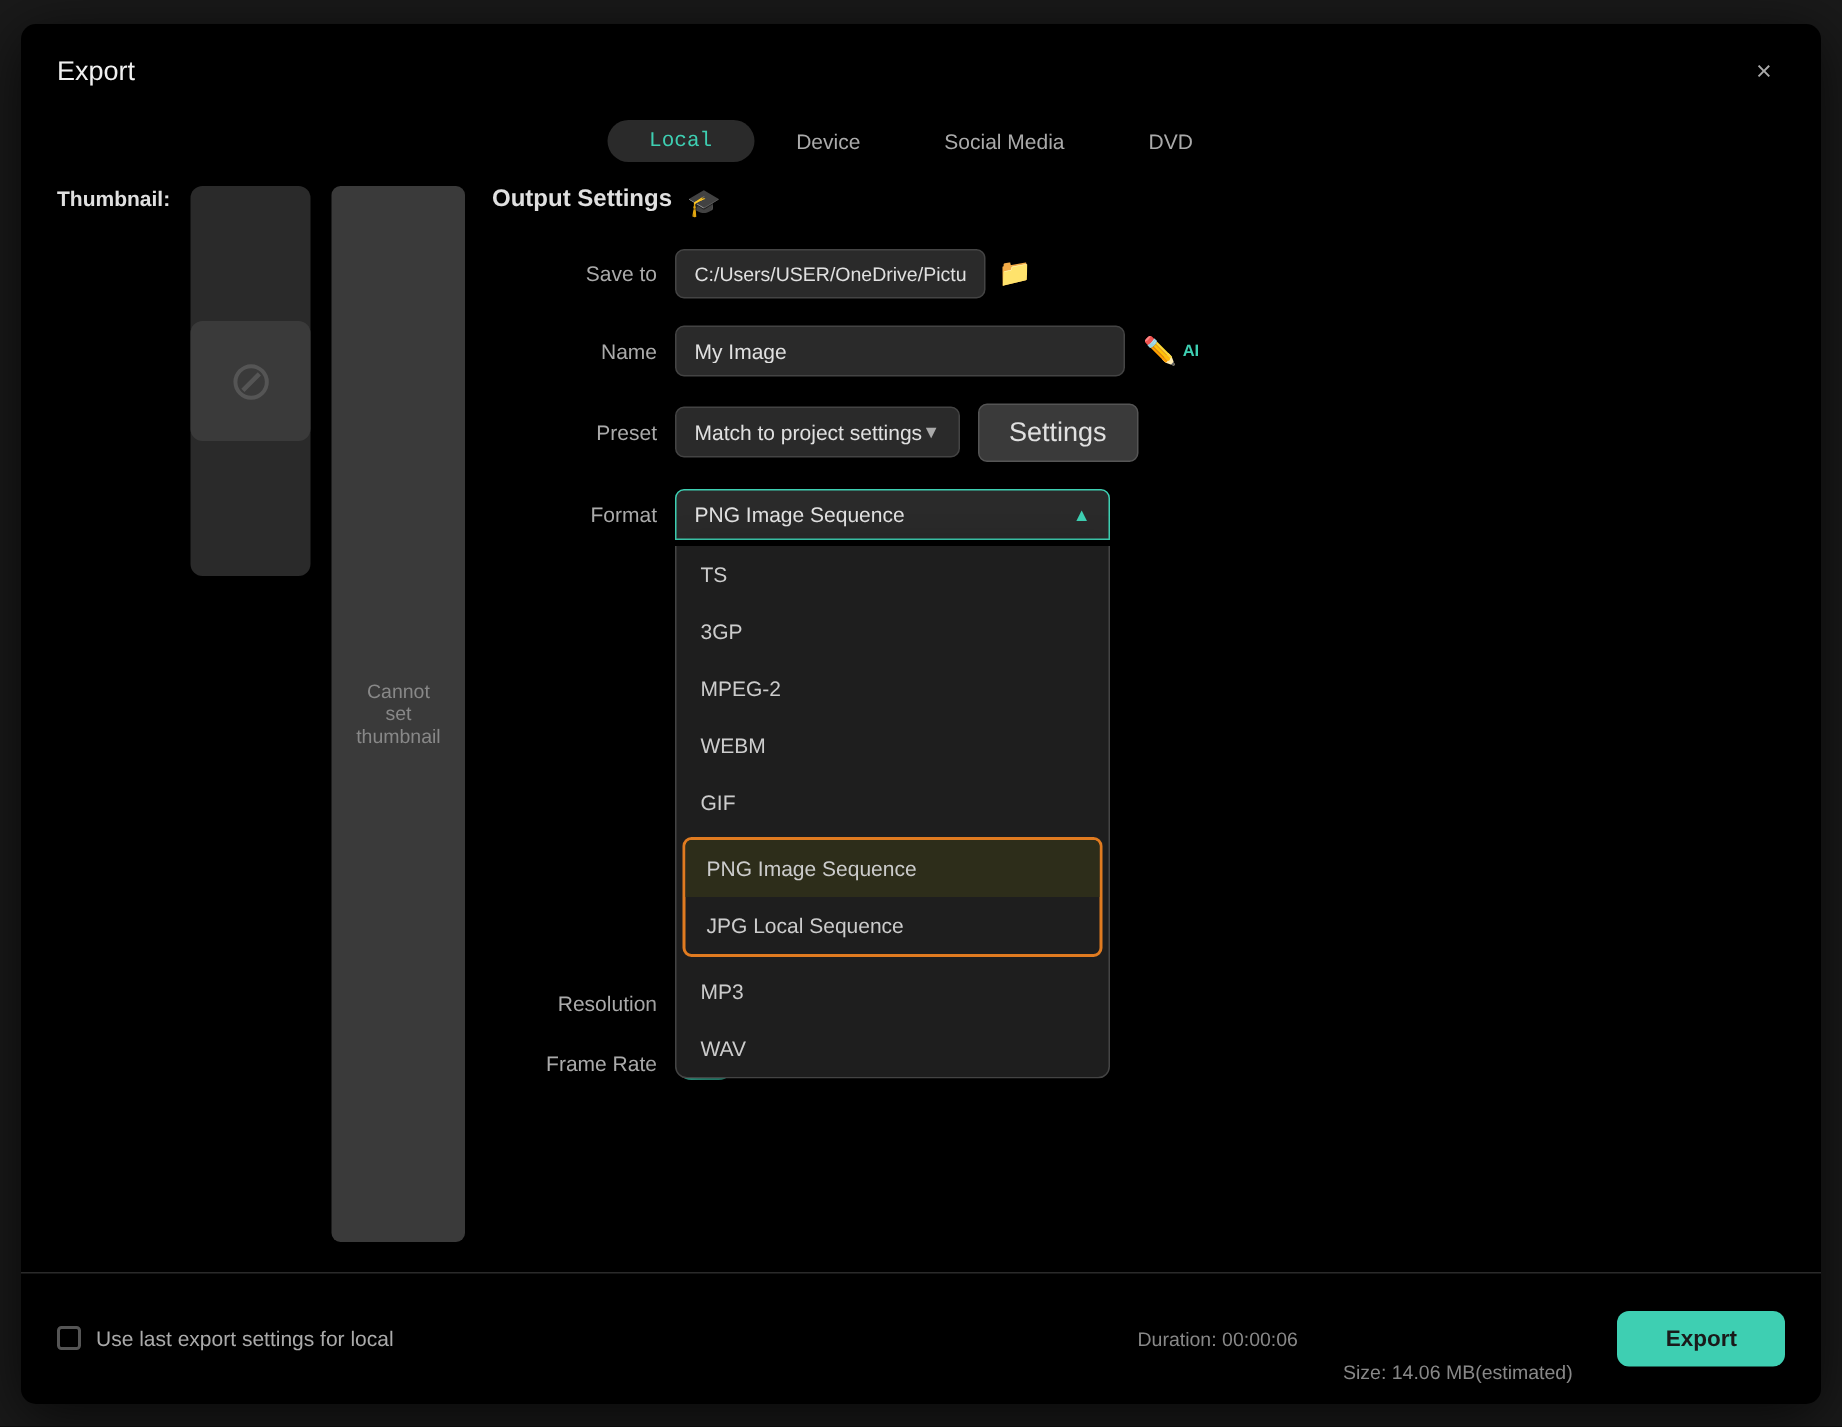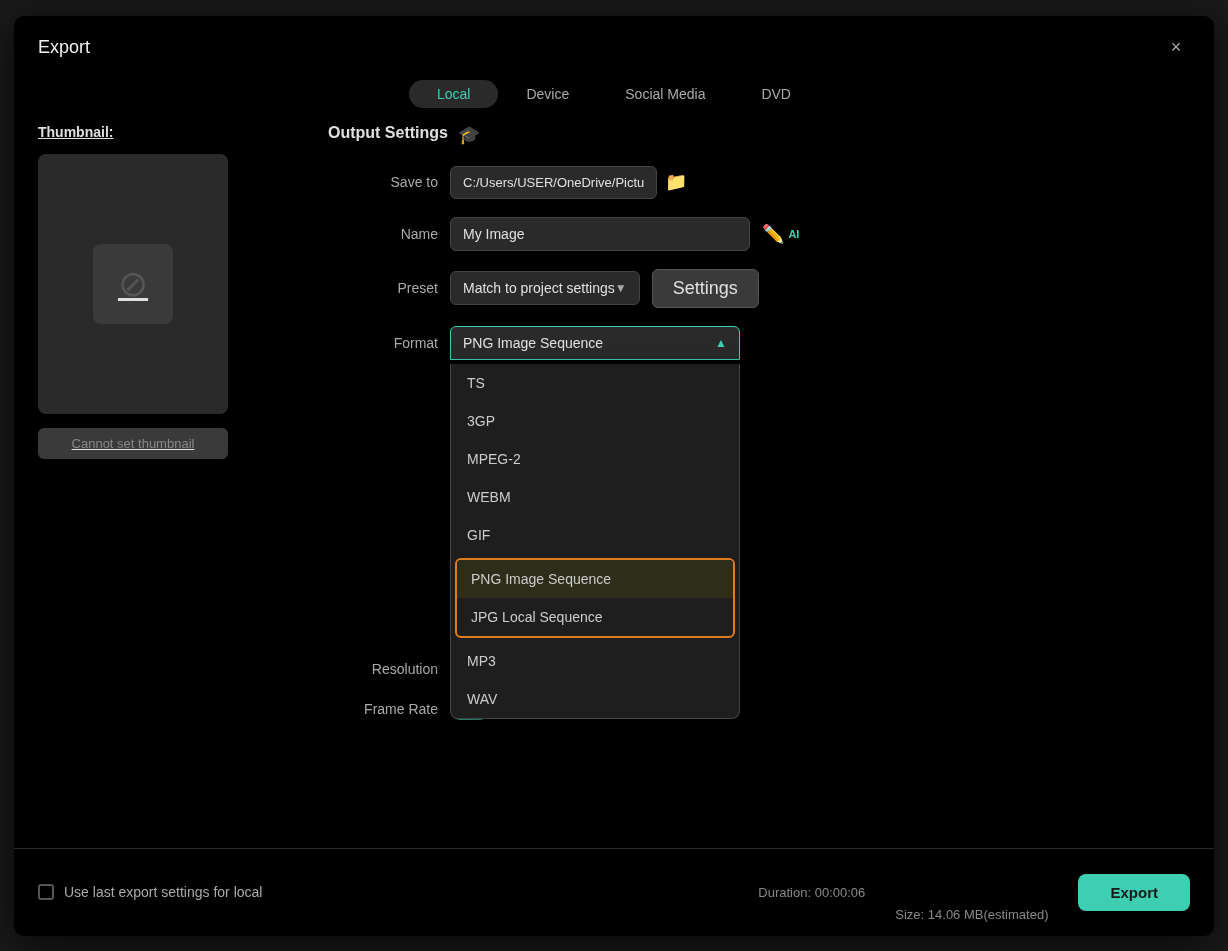--- a/index.html
+++ b/index.html
@@ -61,36 +61,35 @@
       cursor: pointer;
       color: #aaa;
       background: transparent;
       border: none;
       outline: none;
     }
     .tab.active {
       background: #2a2a2a;
       color: #3ecfb2;
       font-weight: 500;
+      font-family: Liberation Mono, monospace;
     }
     .main-content {
       display: flex;
       flex: 1;
       padding: 0 24px 20px 24px;
       gap: 0;
       overflow: hidden;
     }
     .left-panel {
       width: 280px;
       flex-shrink: 0;
       padding-right: 20px;
       display: flex;
-      flex-direction: column;
       gap: 14px;
-      text-decoration: underline;
     }
     .thumbnail-label {
       font-size: 14px;
       font-weight: 600;
       color: #e0e0e0;
     }
     .thumbnail-box {
       width: 190px;
       height: 260px;
       background: #2a2a2a;

